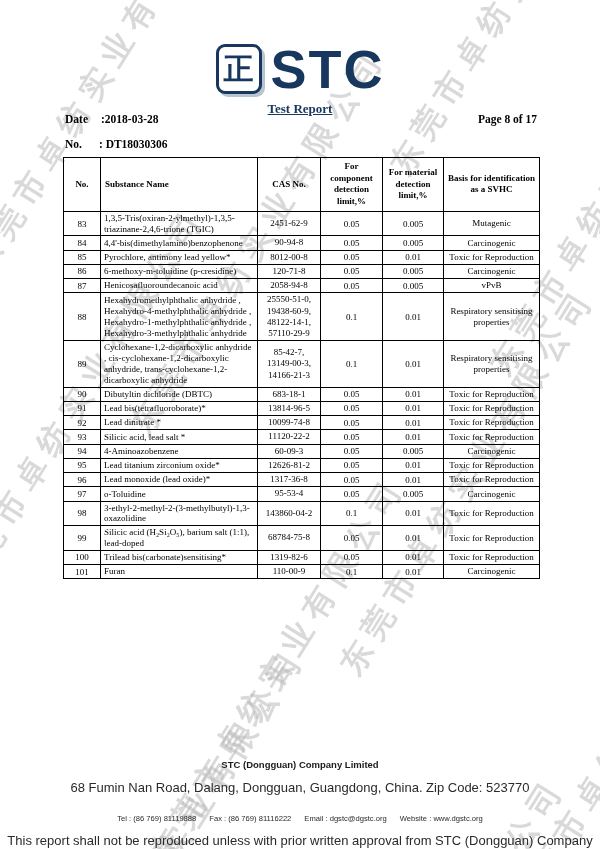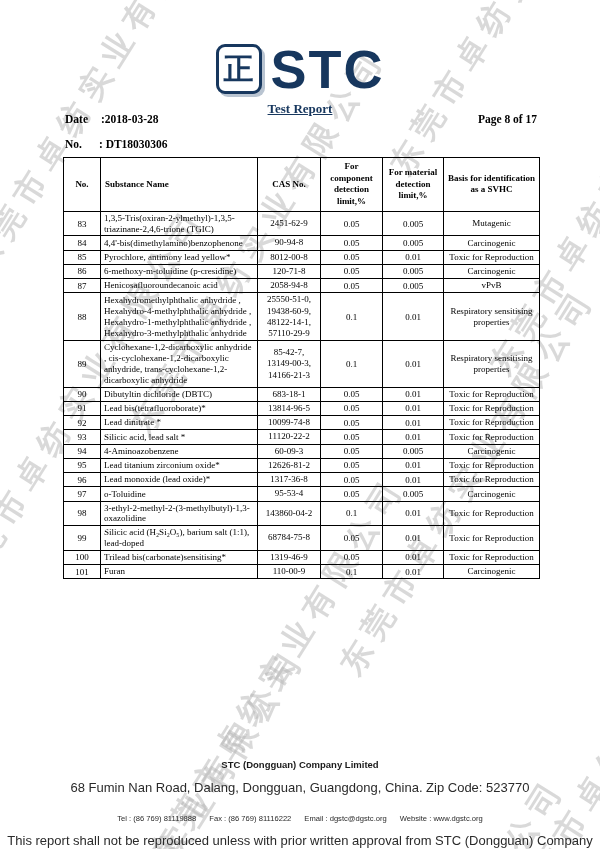--- a/index.html
+++ b/index.html
@@ -292,21 +292,21 @@
     <td class="c-name">Silicic acid (H₂Si₂O₅), barium salt (1:1), lead-doped</td>
     <td class="c-cas">68784-75-8</td>
     <td class="c-val">0.05</td>
     <td class="c-val">0.01</td>
     <td class="c-basis">Toxic for Reproduction</td>
   </tr>
 
   <tr>
     <td class="c-no">100</td>
     <td class="c-name">Trilead bis(carbonate)sensitising*</td>
-    <td class="c-cas">1319-46-9</td>
+    <td class="c-cas">1319-82-6</td>
     <td class="c-val">0.05</td>
     <td class="c-val">0.01</td>
     <td class="c-basis">Toxic for Reproduction</td>
   </tr>
 
   <tr>
     <td class="c-no">101</td>
     <td class="c-name">Furan</td>
     <td class="c-cas">110-00-9</td>
     <td class="c-val">0.1</td>

